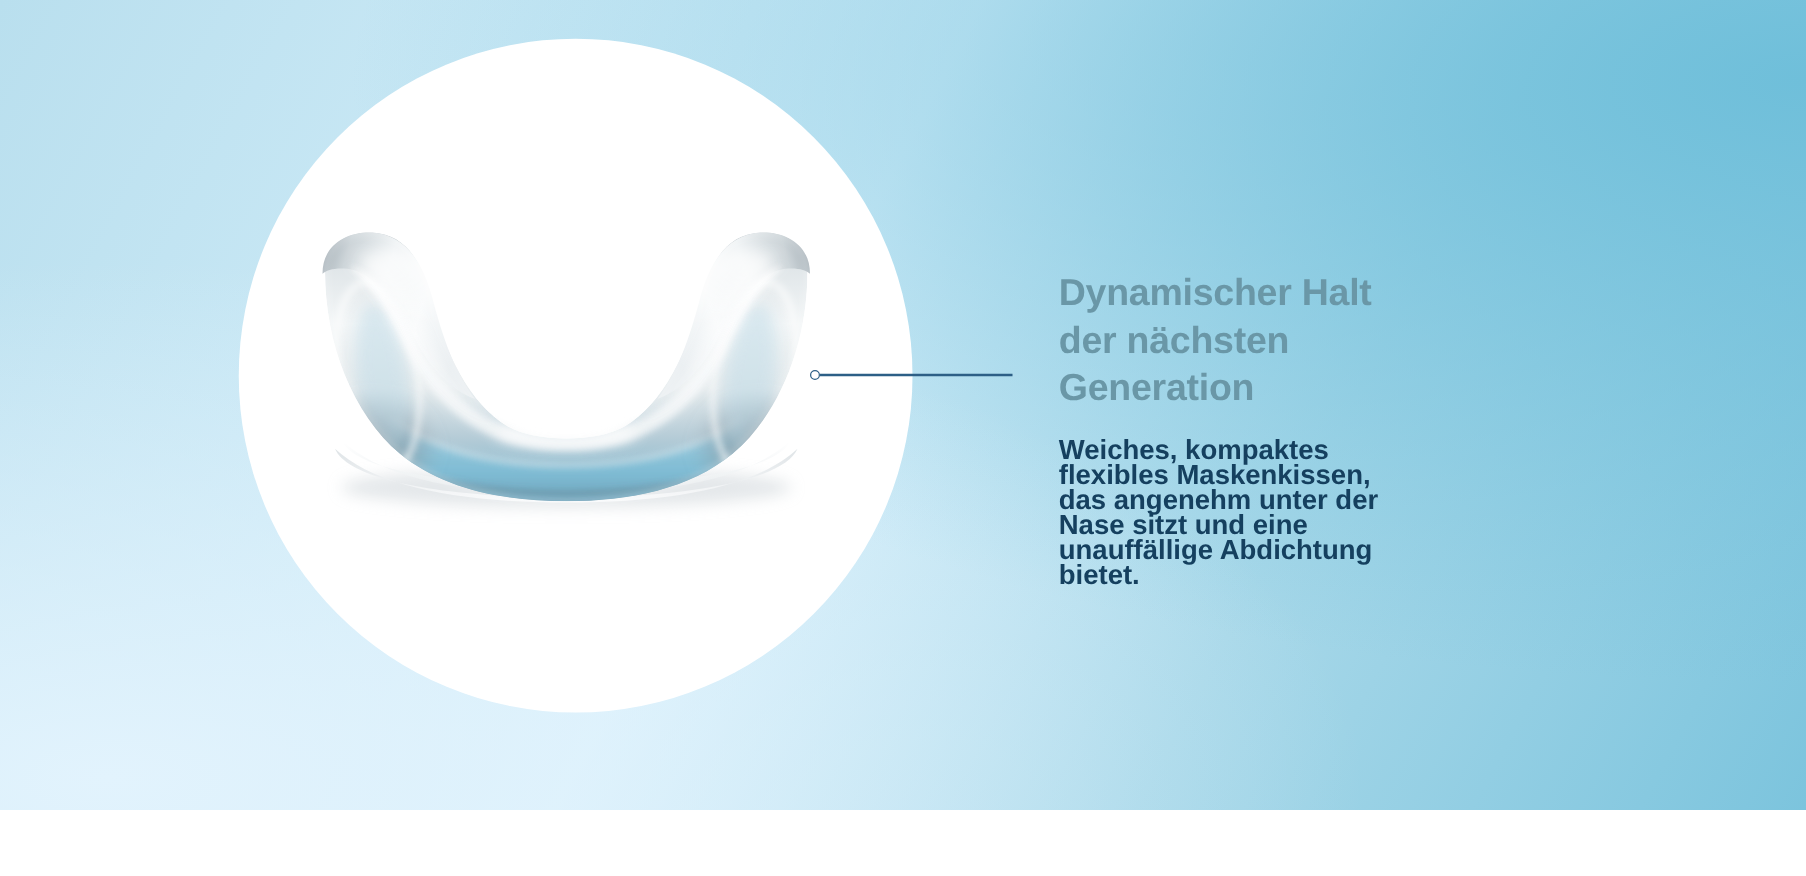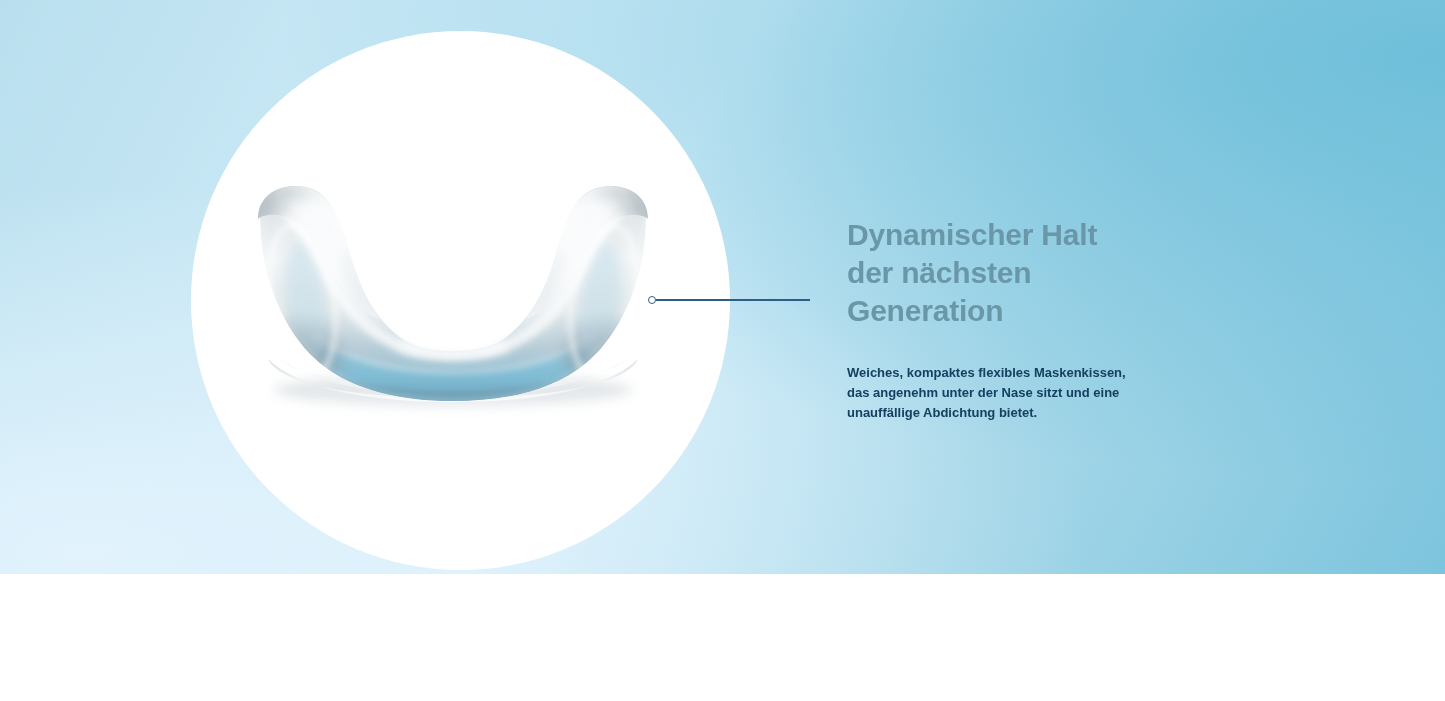--- a/index.html
+++ b/index.html
@@ -7,21 +7,21 @@
     padding: 0;
     background: #ffffff;
   }
   body {
     font-family: "Liberation Sans", sans-serif;
   }
 
   .stage {
     position: relative;
     width: 1445px;
-    height: 574px;
+    height: 648px;
     overflow: hidden;
     
     background:
       radial-gradient(120% 110% at 6% 96%, #e2f3fd 0%, rgba(226,243,253,0) 58%),
       radial-gradient(130% 120% at 100% 10%, #6fbfda 0%, rgba(111,191,218,0) 62%),
       linear-gradient(118deg, #b9dfee 0%, #c9e8f5 24%, #d9f0fb 44%, #a8d8e9 70%, #7cc4dd 100%);
   }
 
   
   .product-circle {
@@ -97,22 +97,22 @@
   .callout-title {
     margin: 0;
     font-size: 30px;
     line-height: 38px;
     font-weight: 700;
     letter-spacing: -0.2px;
     color: #6a97a7;
     font-family: "Liberation Sans", sans-serif;
   }
   .callout-body {
-    margin: 33px 0 0 0;
-    font-size: 13px;
+    margin: 20px 0 0 0;
+    font-size: 22px;
     line-height: 20px;
     font-weight: 600;
     color: #15405f;
     font-family: "Liberation Sans", sans-serif;
   }
 </style>
 </head>
 <body>
 
 <div class="stage">

